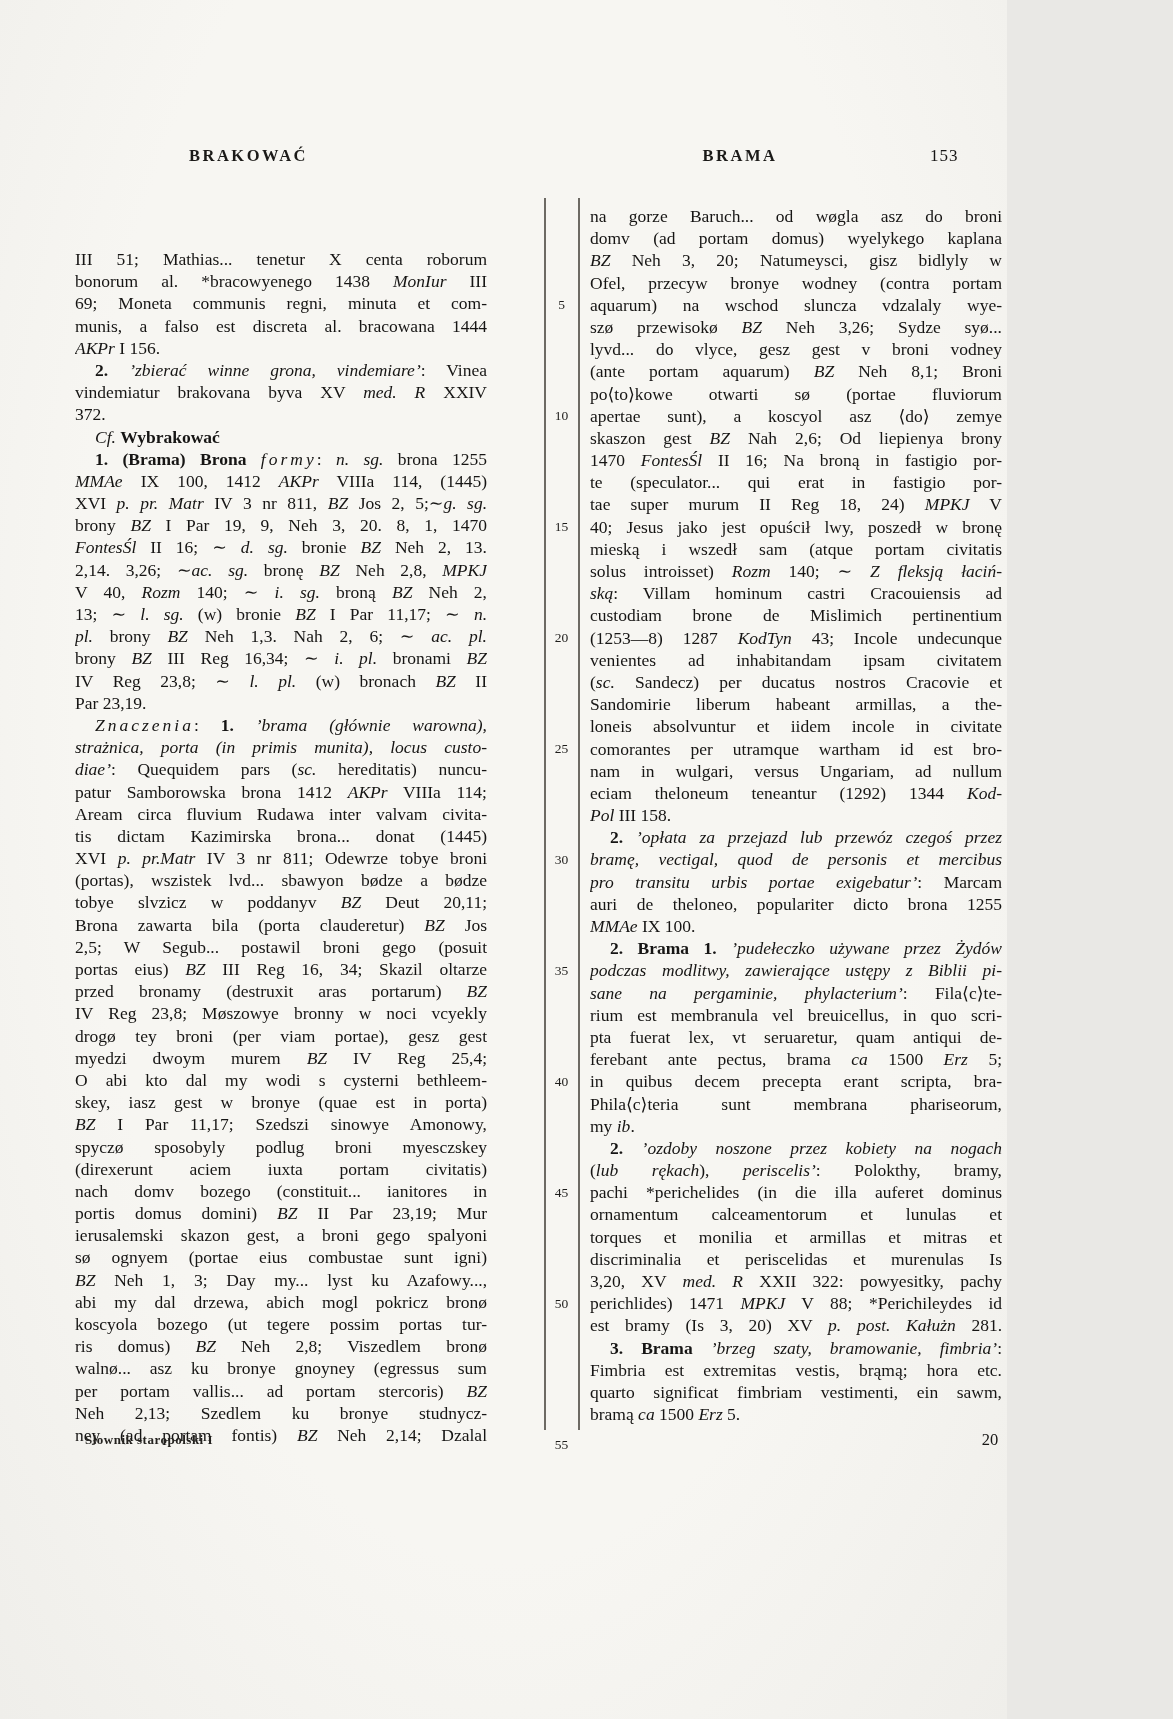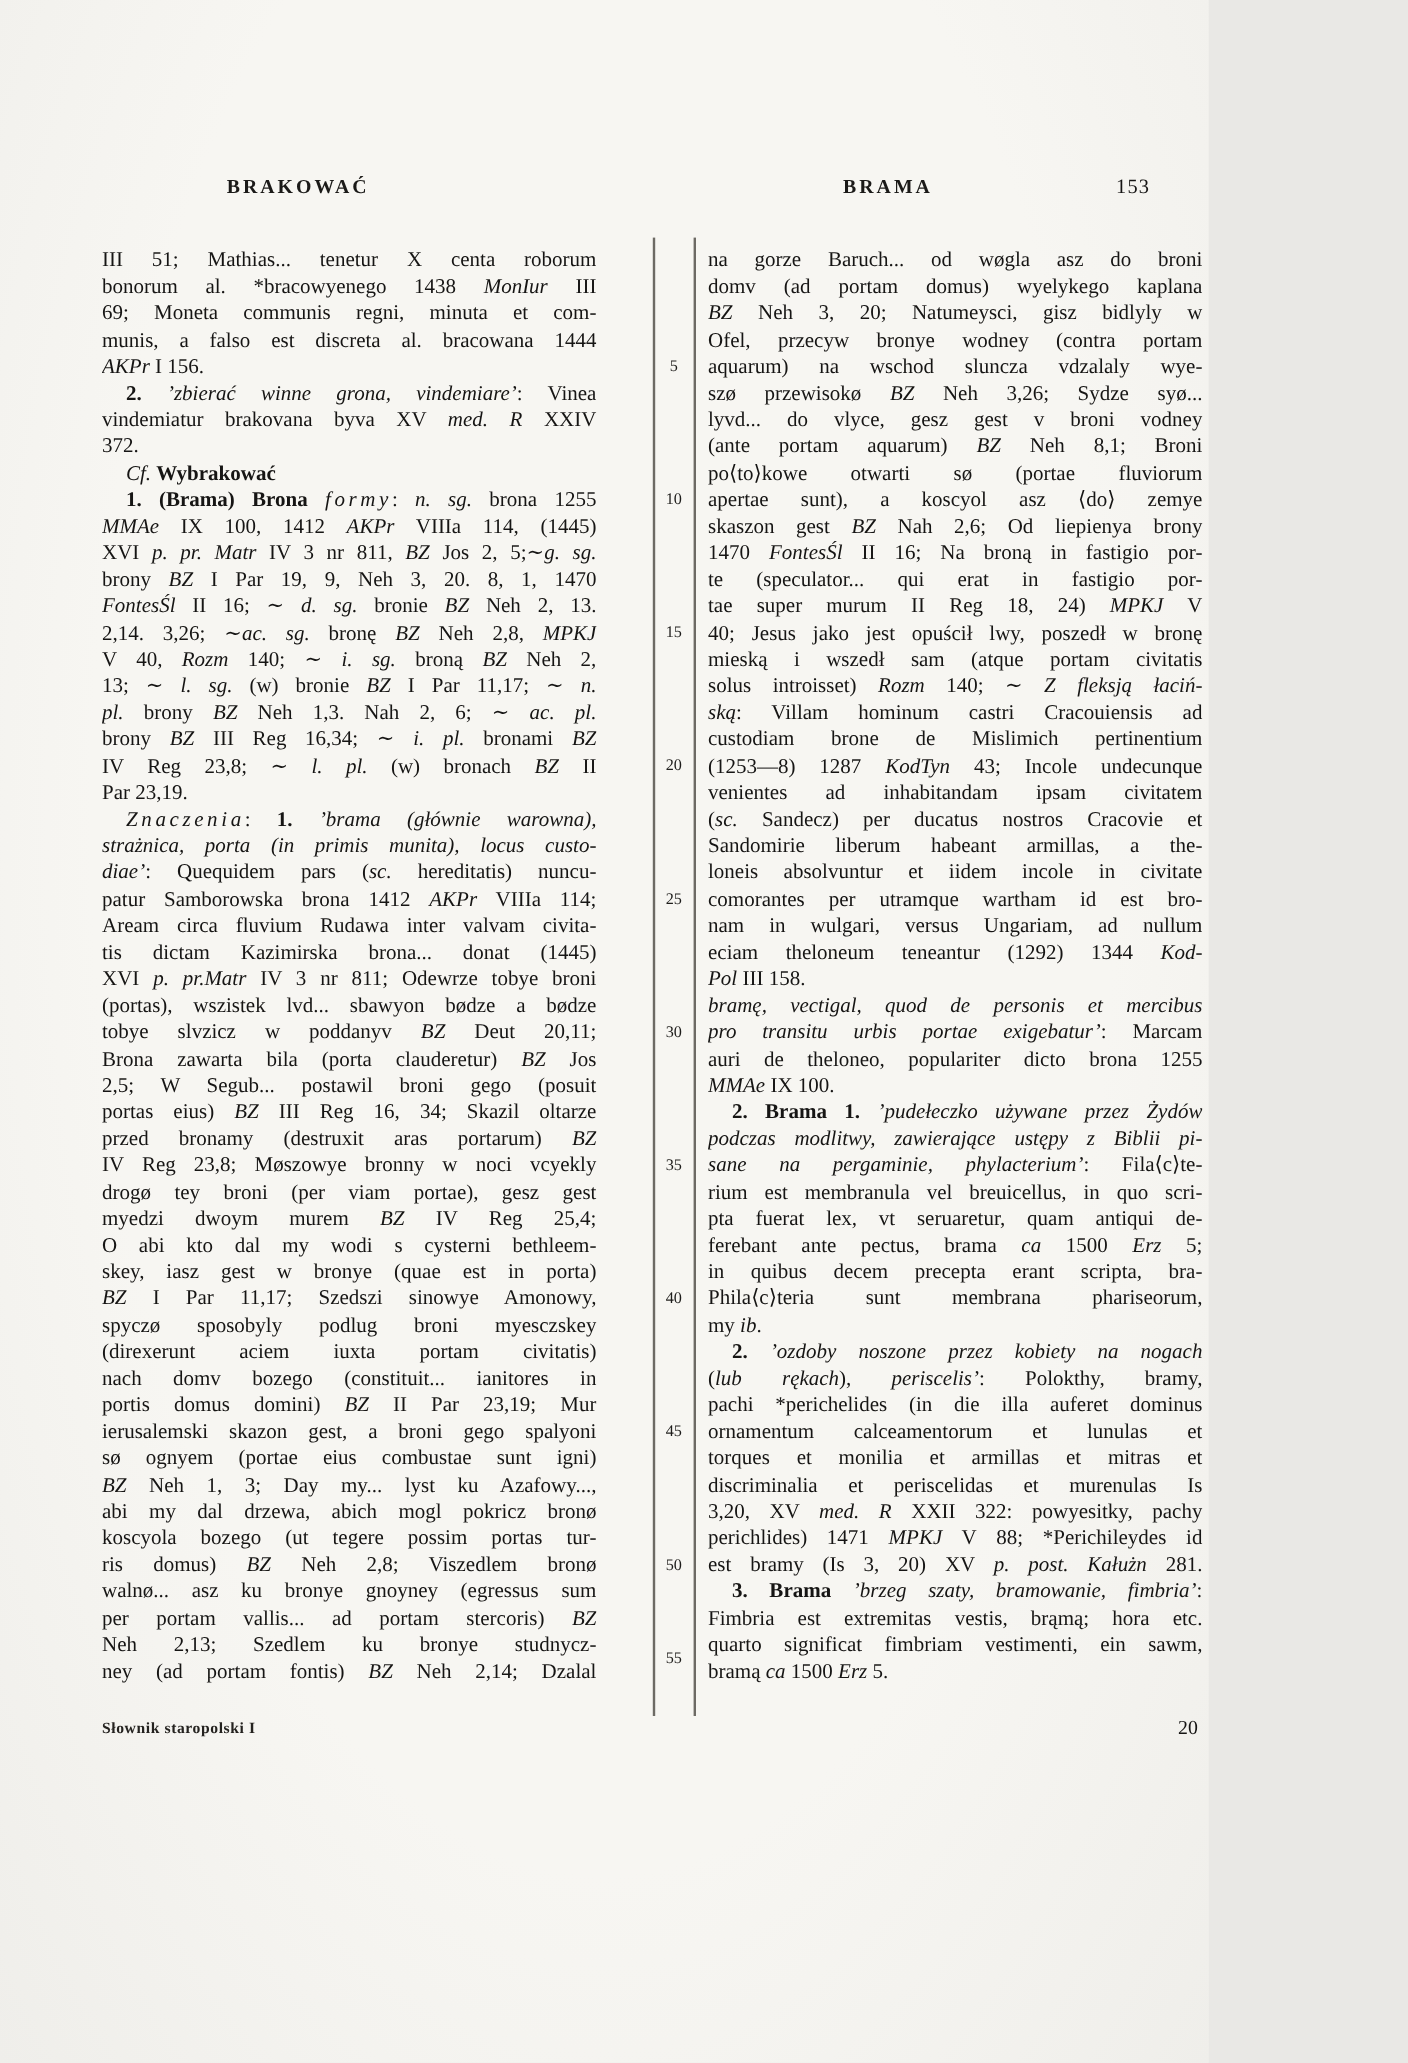--- a/index.html
+++ b/index.html
@@ -14,21 +14,21 @@
   }
   .runhead {
     position:absolute; top:146px; font-size:16.5px; font-weight:bold;
     letter-spacing:2.5px; color:#1b1a18;
   }
   .rh-left  { left:0; width:497px; text-align:center; }
   .rh-right { left:560px; width:360px; text-align:center; }
   .pagenum  { position:absolute; top:146px; left:930px; width:70px; text-align:left;
               font-size:17px; letter-spacing:1px; font-weight:normal; }
   .col { position:absolute; top:205px; font-size:17.5px; }
-  .col-left  { left:85px;  width:412px; }
+  .col-left  { left:75px;  width:412px;margin-top:43px; }
   .col-right { left:590px; width:412px; }
   .tline {
     height:22.2px; line-height:22.2px; overflow:hidden;
     text-align:justify; text-align-last:justify;
     white-space:normal;
   }
   .tline.noj { text-align-last:left; }
   .tline.ind { text-indent:20px; }
   .it  { font-style:italic; }
   .bd  { font-weight:bold; }
@@ -118,21 +118,21 @@
       <div class="gnum" style="top: 88.8px;">5</div>
       <div class="gnum" style="top: 199.8px;">10</div>
       <div class="gnum" style="top: 310.8px;">15</div>
       <div class="gnum" style="top: 421.8px;">20</div>
       <div class="gnum" style="top: 532.8px;">25</div>
       <div class="gnum" style="top: 643.8px;">30</div>
       <div class="gnum" style="top: 754.8px;">35</div>
       <div class="gnum" style="top: 865.8px;">40</div>
       <div class="gnum" style="top: 976.8px;">45</div>
       <div class="gnum" style="top: 1087.8px;">50</div>
-      <div class="gnum" style="top: 1166px;">55</div>
+      <div class="gnum" style="top: 1229px;">55</div>
     </div>
   <div class="vrule vrule-r"></div>
 
   <div class="col col-right" id="col-right">
       <div class="tline"><span>na gorze Baruch... od wøgla asz do broni</span></div>
       <div class="tline"><span>domv (ad portam domus) wyelykego kaplana</span></div>
       <div class="tline"><span class="it">BZ</span><span> Neh 3, 20; Natumeysci, gisz bidlyly w</span></div>
       <div class="tline"><span>Ofel, przecyw bronye wodney (contra portam</span></div>
       <div class="tline"><span>aquarum) na wschod sluncza vdzalaly wye-</span></div>
       <div class="tline"><span>szø przewisokø </span><span class="it">BZ</span><span> Neh 3,26; Sydze syø...</span></div>
@@ -151,20 +151,21 @@
       <div class="tline"><span>custodiam brone de Mislimich pertinentium</span></div>
       <div class="tline"><span>(1253—8) 1287 </span><span class="it">KodTyn</span><span> 43; Incole undecunque</span></div>
       <div class="tline"><span>venientes ad inhabitandam ipsam civitatem</span></div>
       <div class="tline"><span>(</span><span class="it">sc.</span><span> Sandecz) per ducatus nostros Cracovie et</span></div>
       <div class="tline"><span>Sandomirie liberum habeant armillas, a the-</span></div>
       <div class="tline"><span>loneis absolvuntur et iidem incole in civitate</span></div>
       <div class="tline"><span>comorantes per utramque wartham id est bro-</span></div>
       <div class="tline"><span>nam in wulgari, versus Ungariam, ad nullum</span></div>
       <div class="tline"><span>eciam theloneum teneantur (1292) 1344 </span><span class="it">Kod-</span></div>
       <div class="tline noj"><span class="it">Pol</span><span> III 158.</span></div>
+      <div class="tline ind"><span class="bd">2.</span><span> </span><span class="it">’opłata za przejazd lub przewóz czegoś przez</span></div>
       <div class="tline"><span class="it">bramę, vectigal, quod de personis et mercibus</span></div>
       <div class="tline"><span class="it">pro transitu urbis portae exigebatur’</span><span>: Marcam</span></div>
       <div class="tline"><span>auri de theloneo, populariter dicto brona 1255</span></div>
       <div class="tline noj"><span class="it">MMAe</span><span> IX 100.</span></div>
       <div class="tline ind"><span class="bd">2. Brama 1.</span><span> </span><span class="it">’pudełeczko używane przez Żydów</span></div>
       <div class="tline"><span class="it">podczas modlitwy, zawierające ustępy z Biblii pi-</span></div>
       <div class="tline"><span class="it">sane na pergaminie, phylacterium’</span><span>: Fila⟨c⟩te-</span></div>
       <div class="tline"><span>rium est membranula vel breuicellus, in quo scri-</span></div>
       <div class="tline"><span>pta fuerat lex, vt seruaretur, quam antiqui de-</span></div>
       <div class="tline"><span>ferebant ante pectus, brama </span><span class="it">ca</span><span> 1500 </span><span class="it">Erz</span><span> 5;</span></div>

